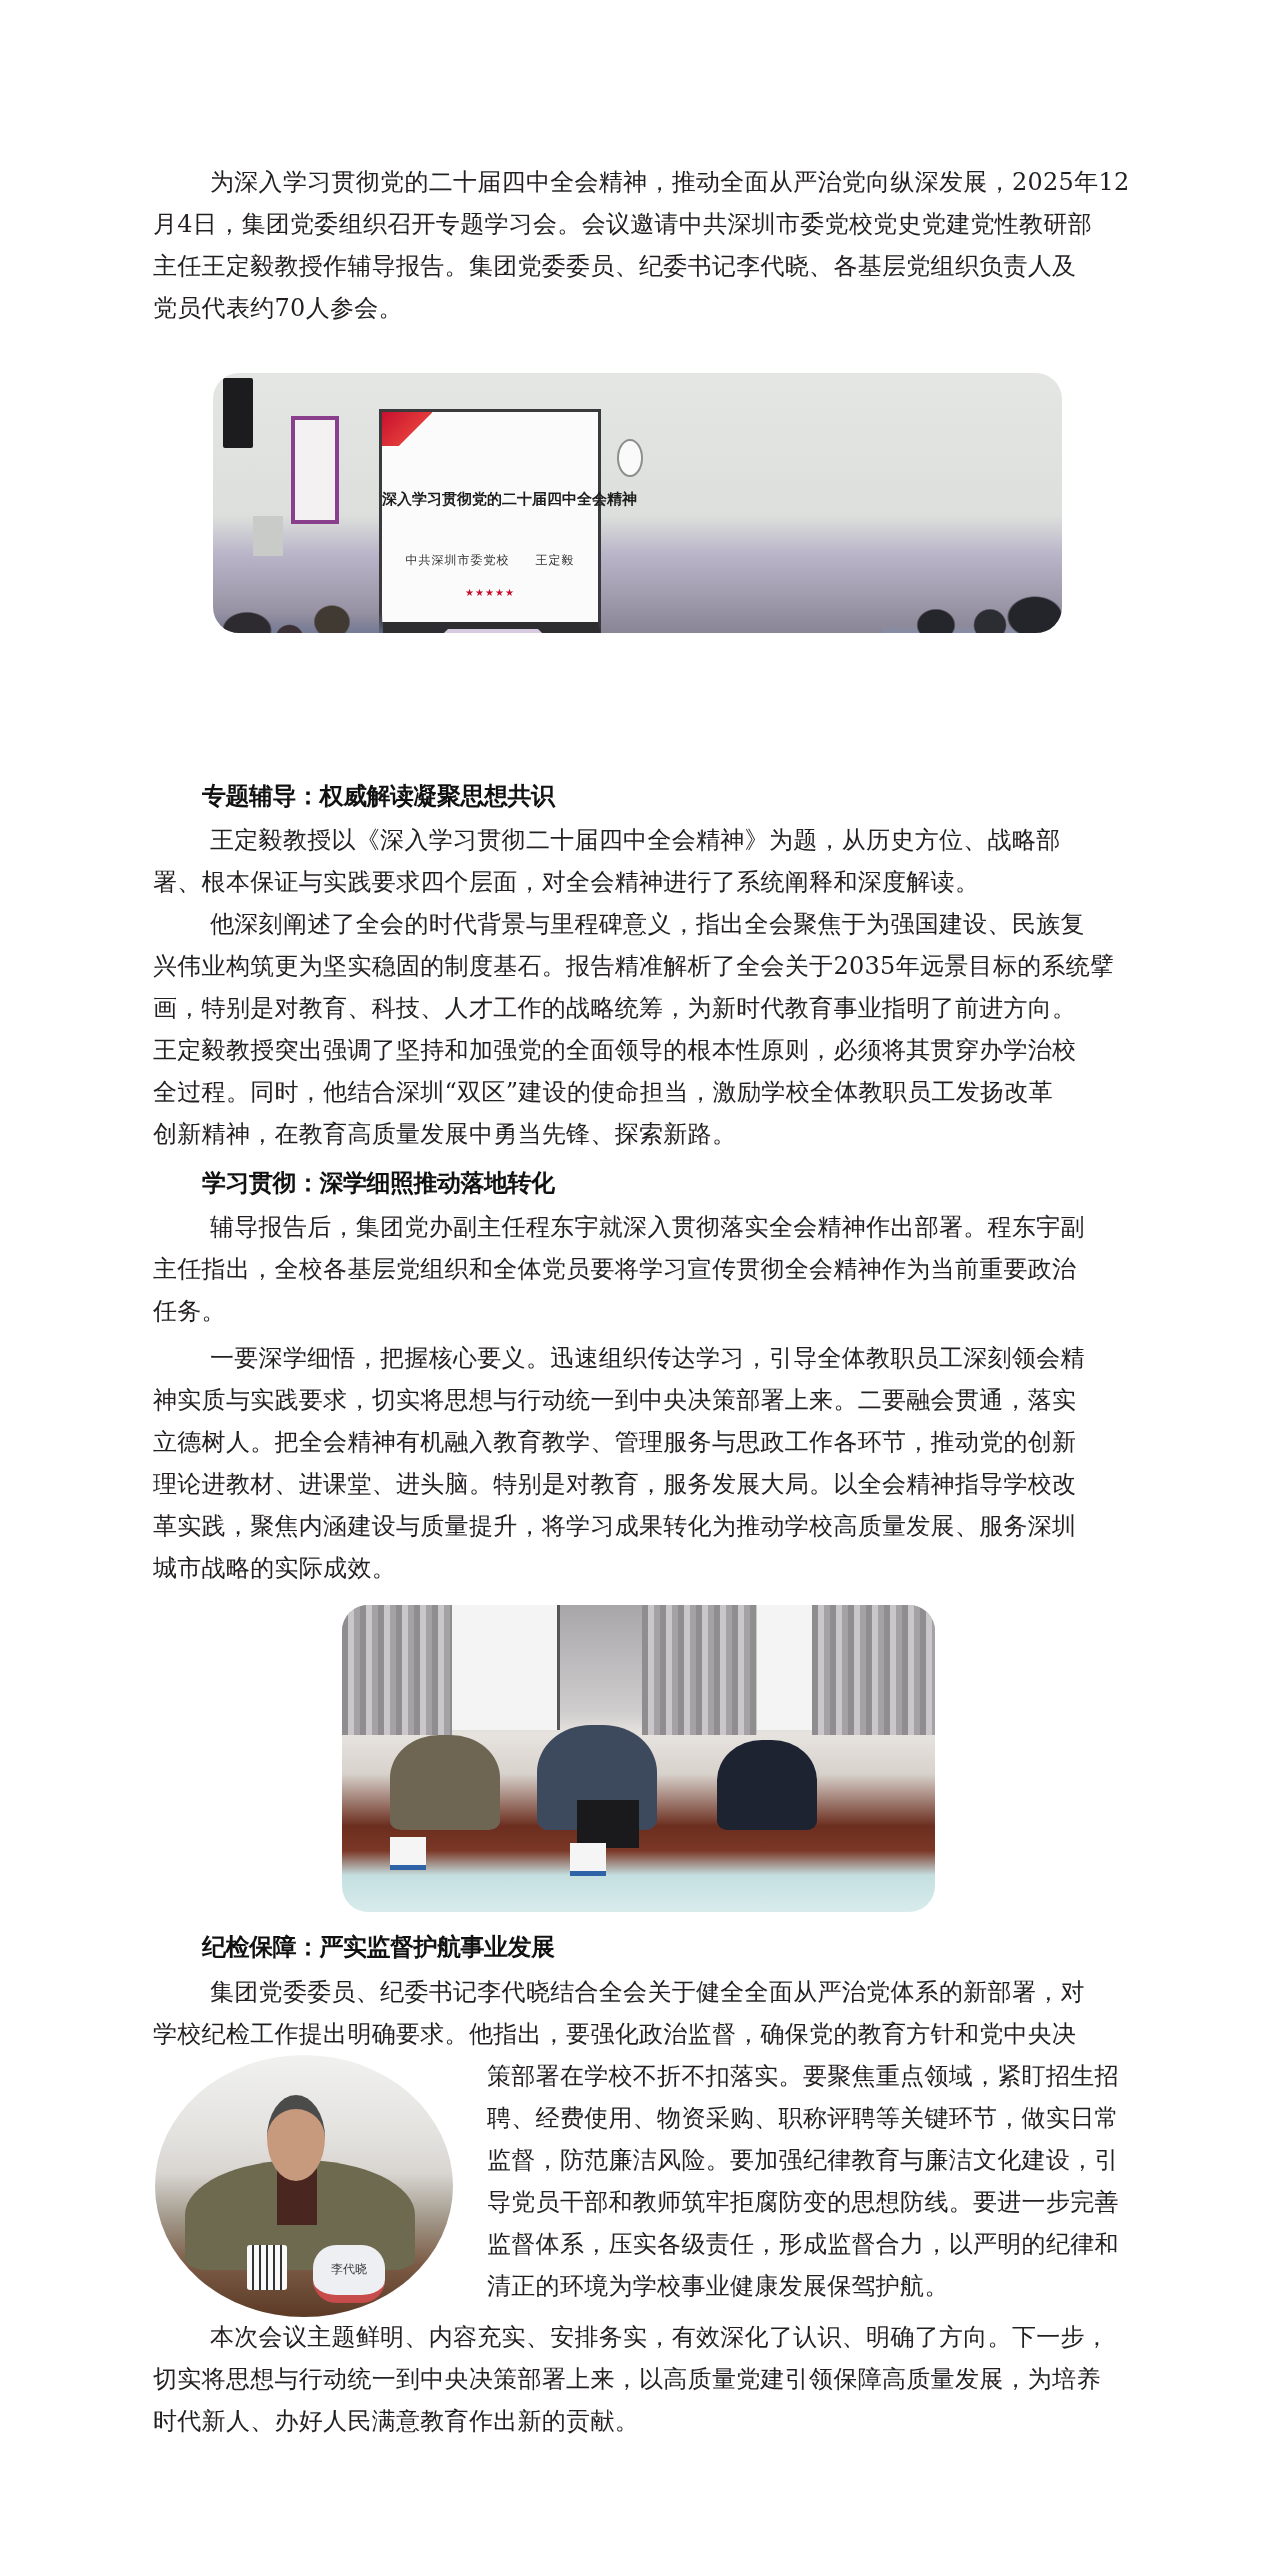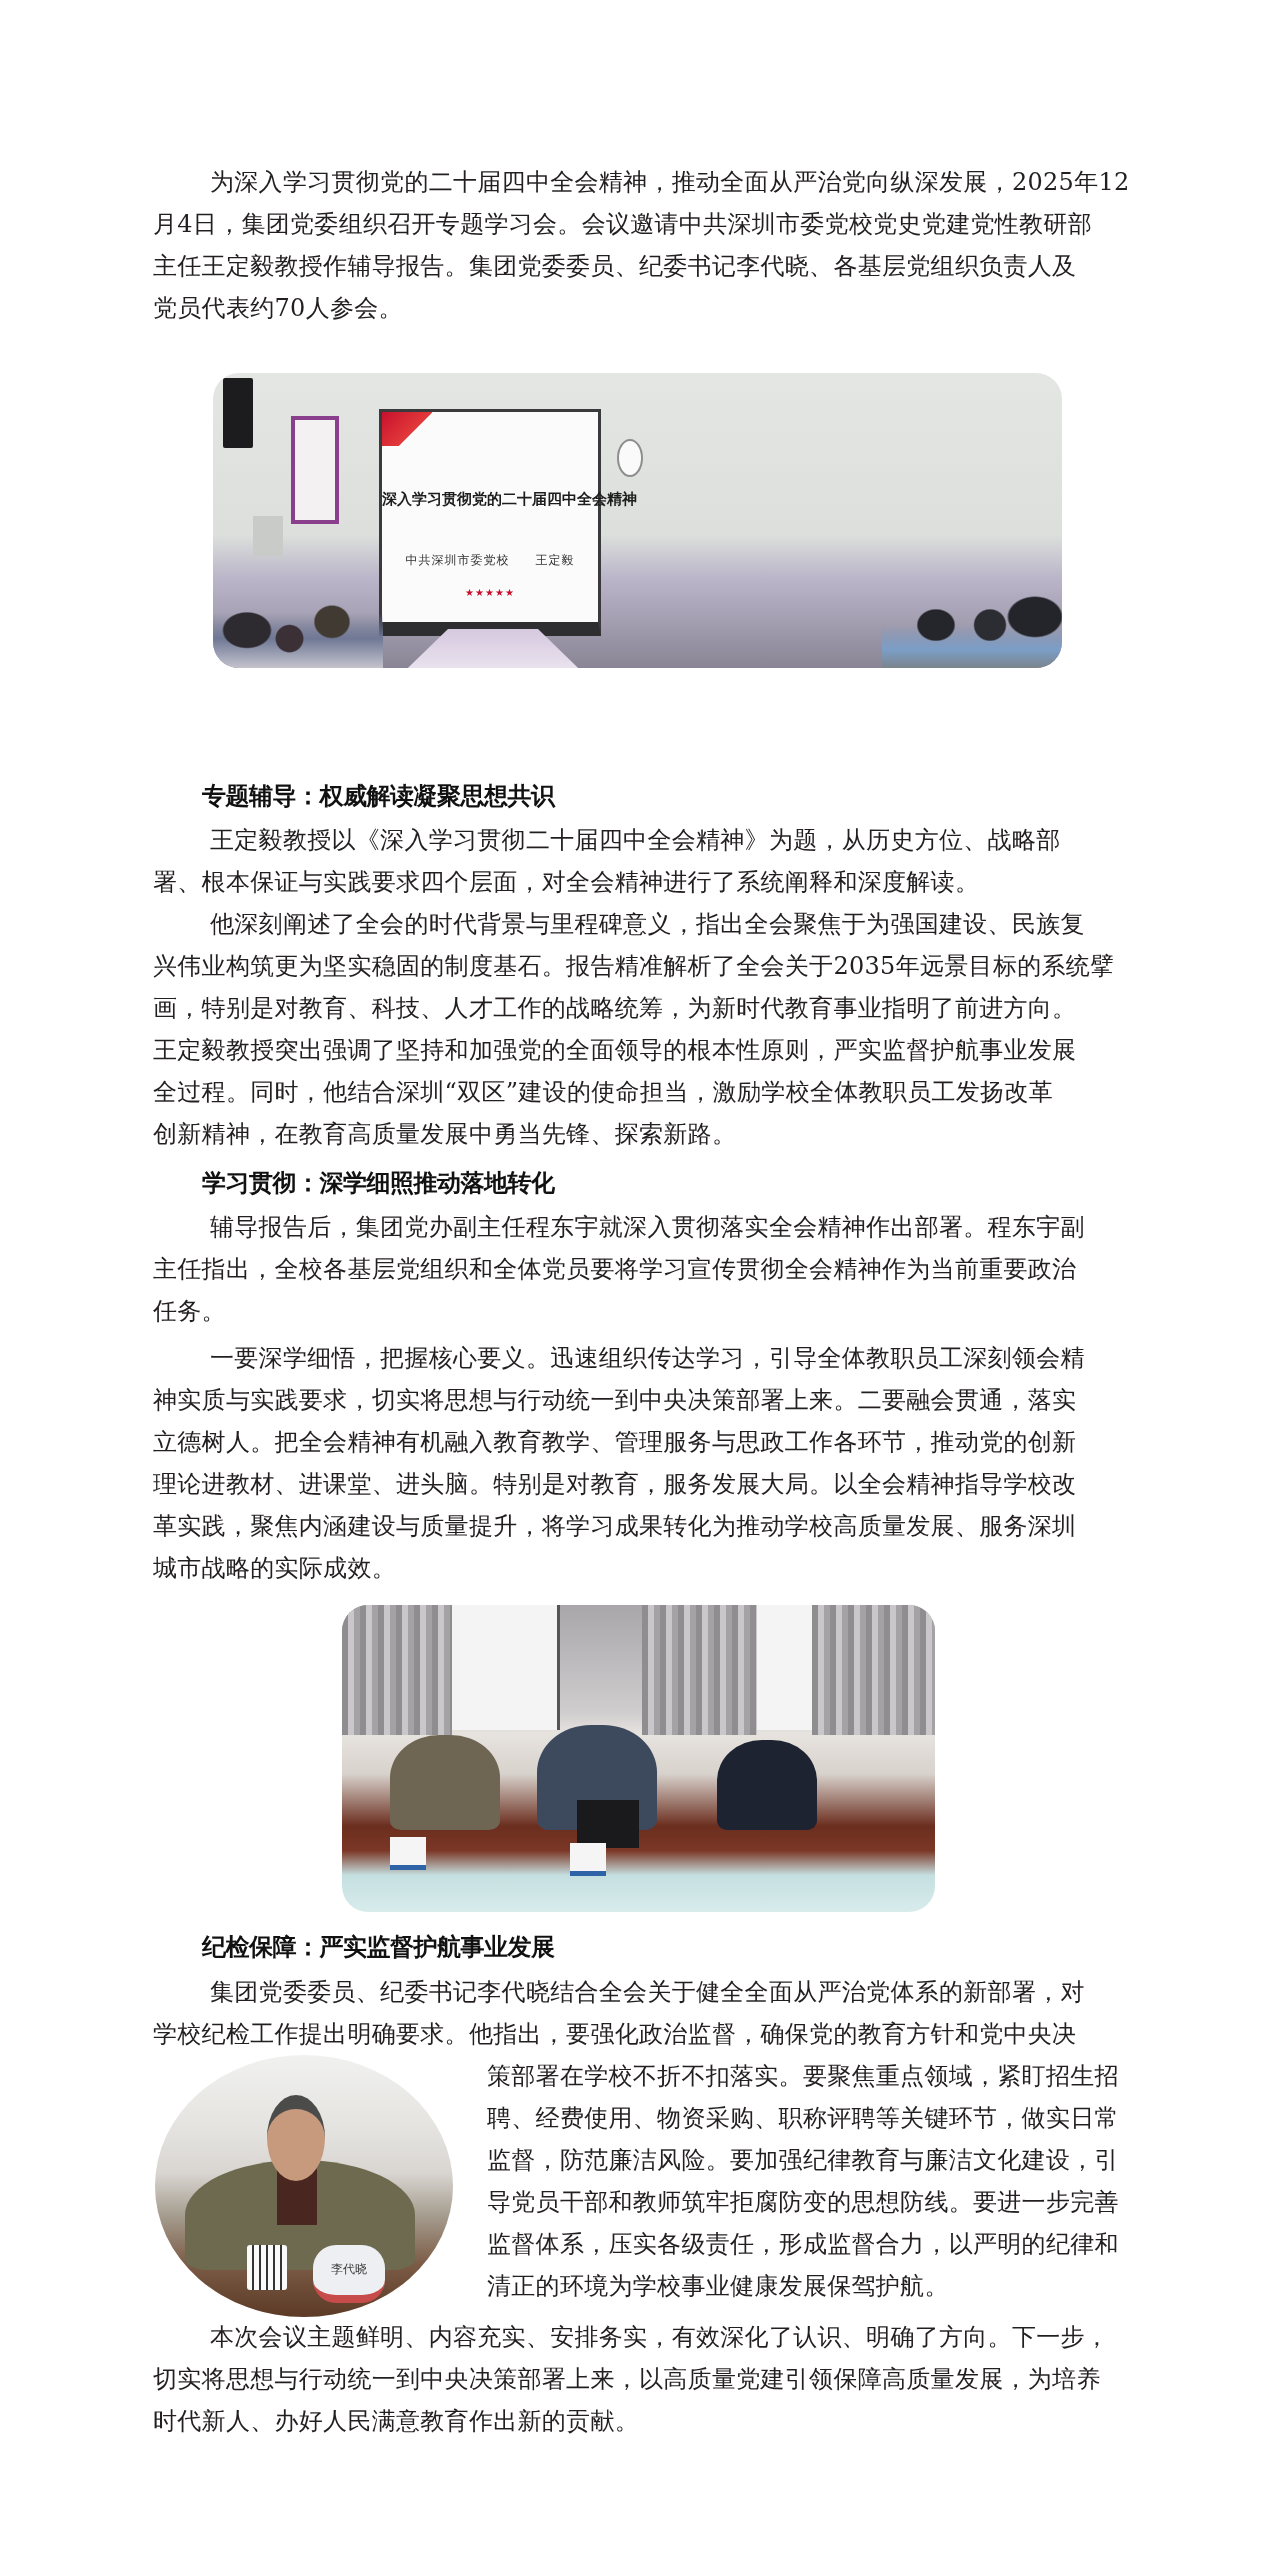--- a/index.html
+++ b/index.html
@@ -40,21 +40,21 @@
     color: #111111;
     letter-spacing: -0.5px;
   }
   .photo {
     position: absolute;
     border-radius: 26px;
     overflow: hidden;
   }
   
   #photo1 {
-    left: 213px; top: 373px; width: 849px; height: 295px;
+    left: 213px; top: 373px; width: 849px; height: 260px;
     background: linear-gradient(180deg, #e4e6e3 0%, #dcdfdc 55%, #b9b4c8 70%, #8a8595 100%);
   }
   #photo1 .speaker { position:absolute; left:10px; top:5px; width:30px; height:70px; background:#1c1c1e; border-radius:2px; }
   #photo1 .poster { position:absolute; left:78px; top:43px; width:40px; height:100px; border:4px solid #8a3f8c; background:#f3f1f2; }
   #photo1 .panel { position:absolute; left:40px; top:143px; width:30px; height:40px; background:#c9cbc8; }
   #photo1 .screen {
     position:absolute; left:166px; top:36px; width:216px; height:210px;
     background:#fbfbfb; border:3px solid #3a3a3c; border-bottom:14px solid #2e2e30;
   }
   #photo1 .screen .flag { position:absolute; left:0; top:0; width:50px; height:34px;
@@ -148,21 +148,21 @@
   <div class="people-right"></div>
 </div>
 
 <div>
   <div class="heading" style="top:783px">专题辅导：权威解读凝聚思想共识</div>
   <div class="line indent" style="top:825px">王定毅教授以《深入学习贯彻二十届四中全会精神》为题，从历史方位、战略部</div>
   <div class="line" style="top:867px">署、根本保证与实践要求四个层面，对全会精神进行了系统阐释和深度解读。</div>
   <div class="line indent" style="top:909px">他深刻阐述了全会的时代背景与里程碑意义，指出全会聚焦于为强国建设、民族复</div>
   <div class="line" style="top:951px">兴伟业构筑更为坚实稳固的制度基石。报告精准解析了全会关于2035年远景目标的系统擘</div>
   <div class="line" style="top:993px">画，特别是对教育、科技、人才工作的战略统筹，为新时代教育事业指明了前进方向。</div>
-  <div class="line" style="top:1035px">王定毅教授突出强调了坚持和加强党的全面领导的根本性原则，严实监督护航事业发展</div>
+  <div class="line" style="top:1035px">王定毅教授突出强调了坚持和加强党的全面领导的根本性原则，必须将其贯穿办学治校</div>
   <div class="line" style="top:1077px">全过程。同时，他结合深圳“双区”建设的使命担当，激励学校全体教职员工发扬改革</div>
   <div class="line" style="top:1119px">创新精神，在教育高质量发展中勇当先锋、探索新路。</div>
 </div>
 
 <div>
   <div class="heading" style="top:1170px">学习贯彻：深学细照推动落地转化</div>
   <div class="line indent" style="top:1212px">辅导报告后，集团党办副主任程东宇就深入贯彻落实全会精神作出部署。程东宇副</div>
   <div class="line" style="top:1254px">主任指出，全校各基层党组织和全体党员要将学习宣传贯彻全会精神作为当前重要政治</div>
   <div class="line" style="top:1296px">任务。</div>
   <div class="line indent" style="top:1343px">一要深学细悟，把握核心要义。迅速组织传达学习，引导全体教职员工深刻领会精</div>

